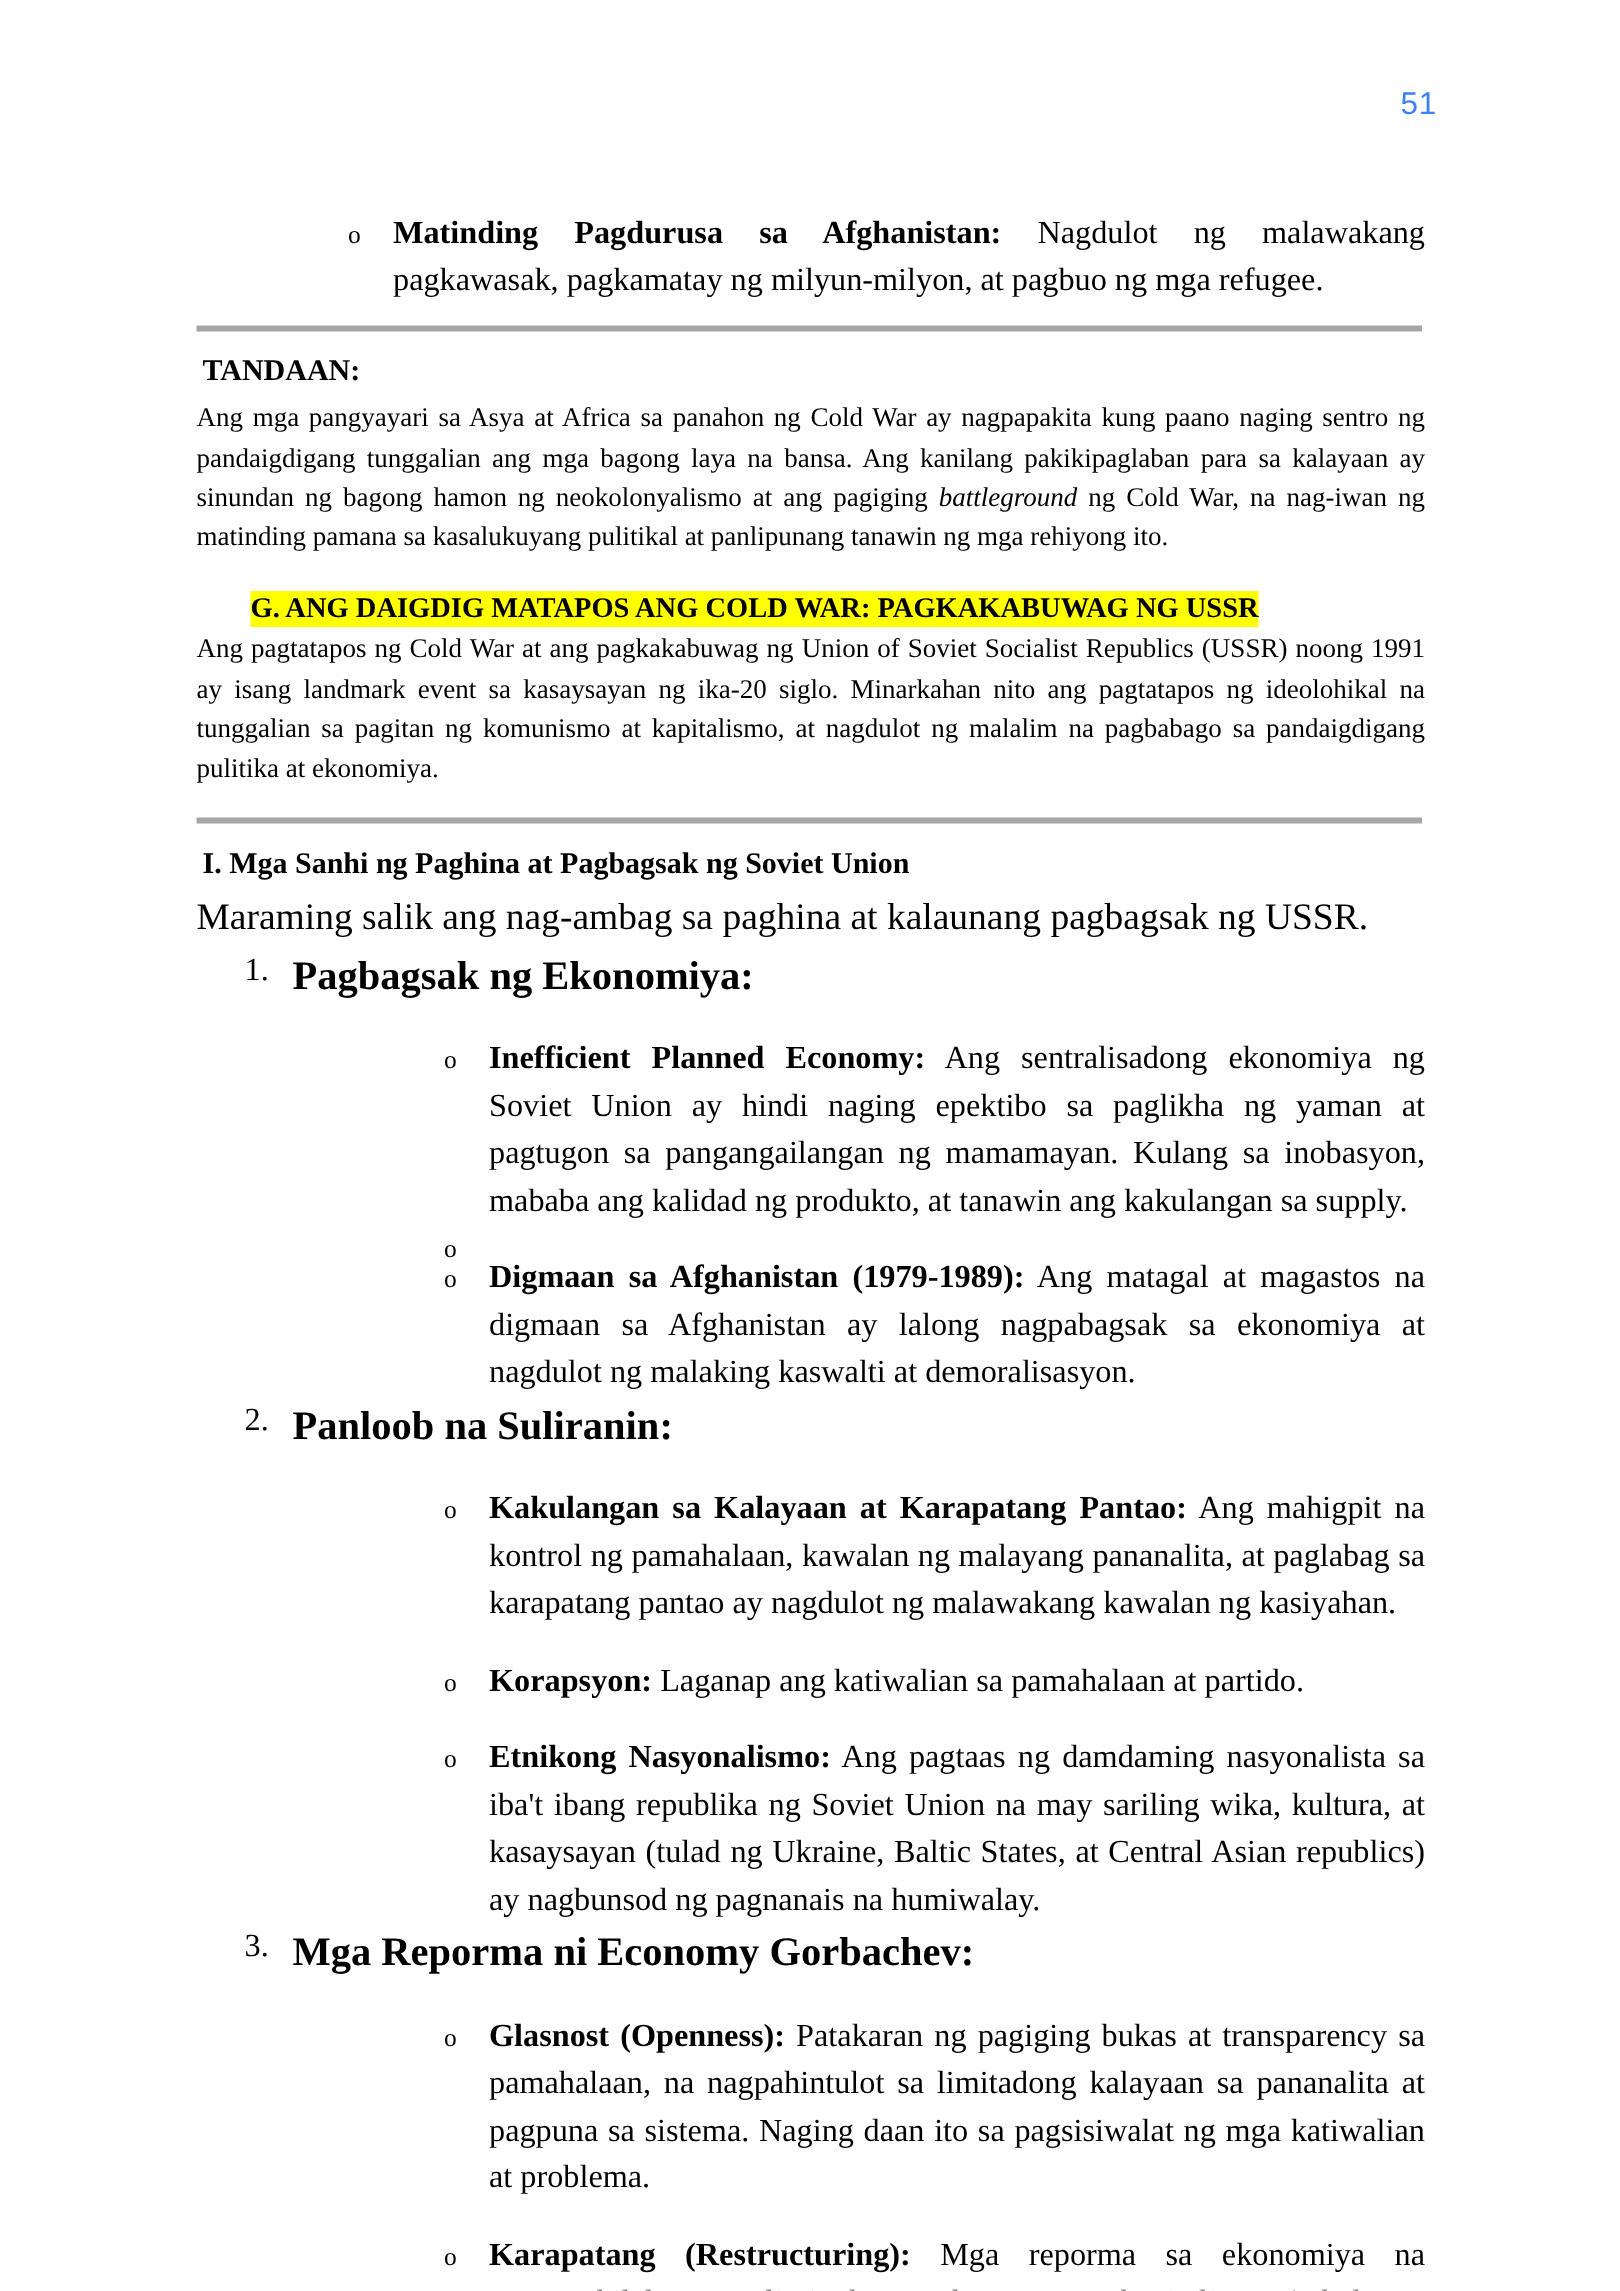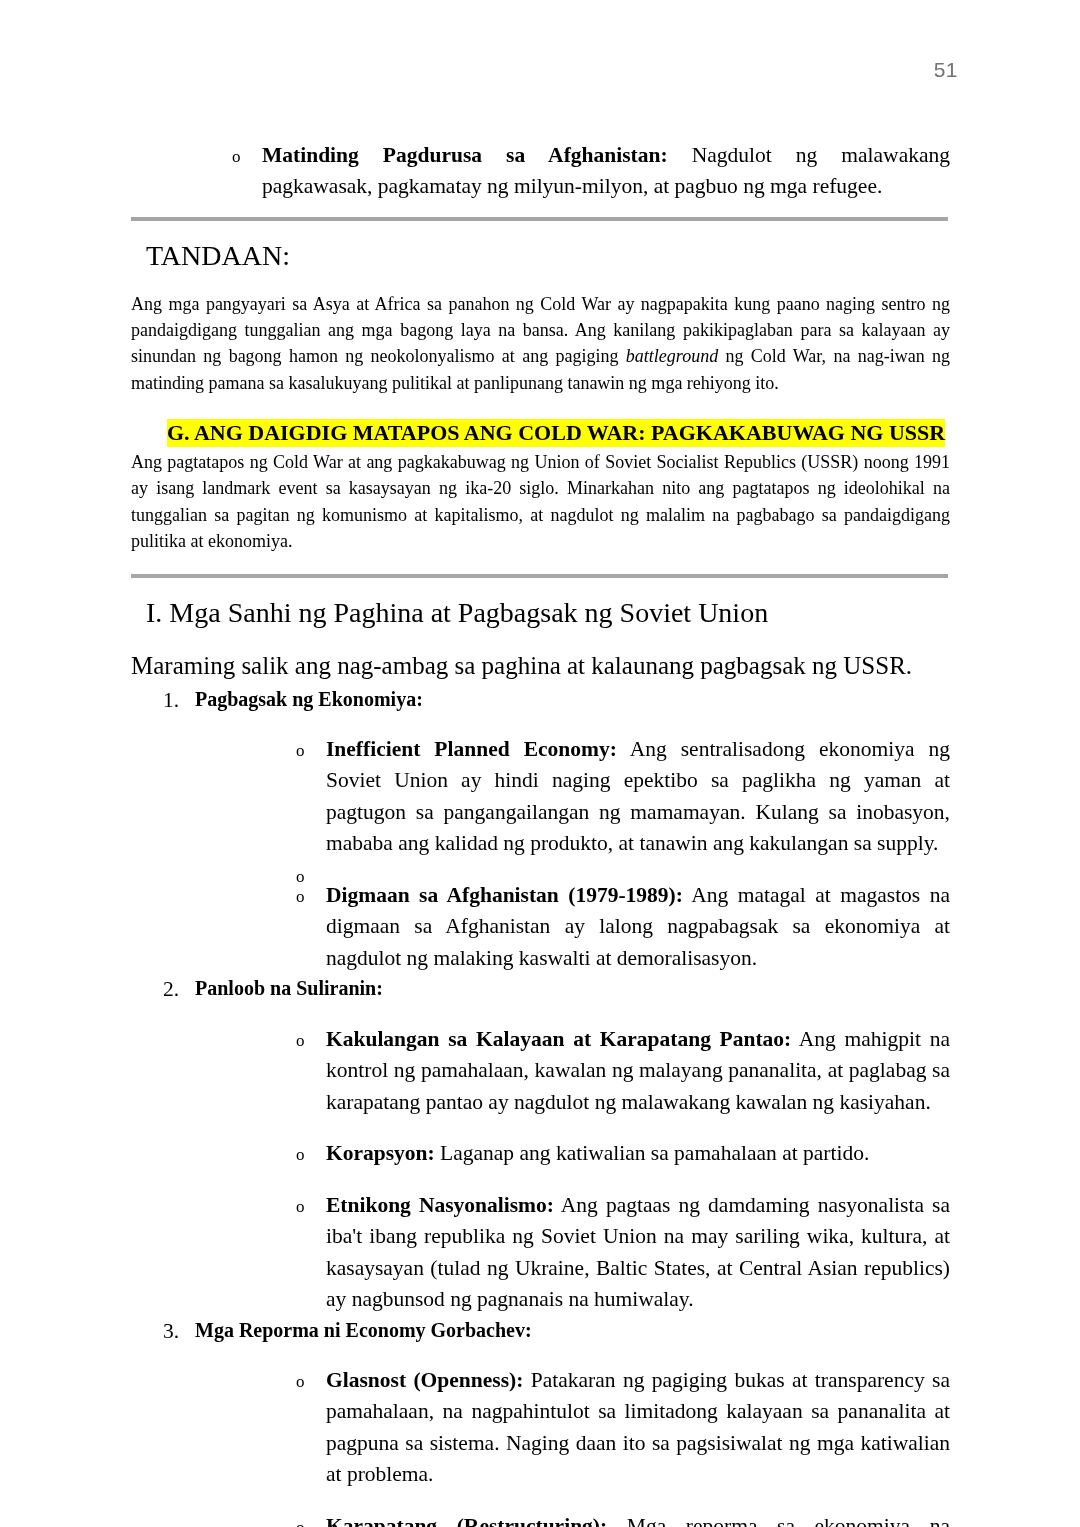--- a/index.html
+++ b/index.html
@@ -24,21 +24,21 @@
     padding: 0;
   }
 
   
   .page-number {
     position: absolute;
     top: 58px;
     right: 122px;
     font-family: "Liberation Sans", "DejaVu Sans", sans-serif;
     font-size: 21px;
-    color: #737373;
+    color: #3b82f6;
     letter-spacing: 0.5px;
   }
 
   .content {
     position: absolute;
     left: 131px;
     top: 120px;
     width: 819px;  
   }
 
@@ -64,35 +64,35 @@
     background: #a6a6a6;
     margin: 0;
     width: 817px;
   }
 
   .rule-wrap-1 { margin-top: 14px; margin-bottom: 12px; }
   .rule-wrap-2 { margin-top: 20px; margin-bottom: 13px; }
 
   
   .heading-bold {
-    font-size: 28px;
-    font-weight: normal;
+    font-size: 20px;
+    font-weight: bold;
     line-height: 1.42;
-    margin: 15px;
+    margin: 4px;
   }
 
   
   .section-header-row {
     margin-top: 22px;
     margin-bottom: 1px;
   }
   .highlight {
     background: #ffff00;
     font-weight: bold;
-    font-size: 22px;
+    font-size: 19px;
     line-height: 1.35;
     padding: 1px 0 2px 0;
     display: inline;
     box-decoration-break: clone;
     -webkit-box-decoration-break: clone;
   }
   .section-header-indent {
     padding-left: 36px;
   }
 
@@ -109,21 +109,21 @@
   }
   ol.num-list > li > .num-marker {
     position: absolute;
     left: 32px;
     top: 0;
     font-size: 21.5px;
     line-height: 1.465;
     font-weight: normal;
   }
   .num-title {
-    font-size: 20px;
+    font-size: 27px;
     font-weight: bold;
     line-height: 1.465;
   }
 
   
   ul.sub-list {
     list-style: none;
     margin: 0;
     padding: 0;
   }

